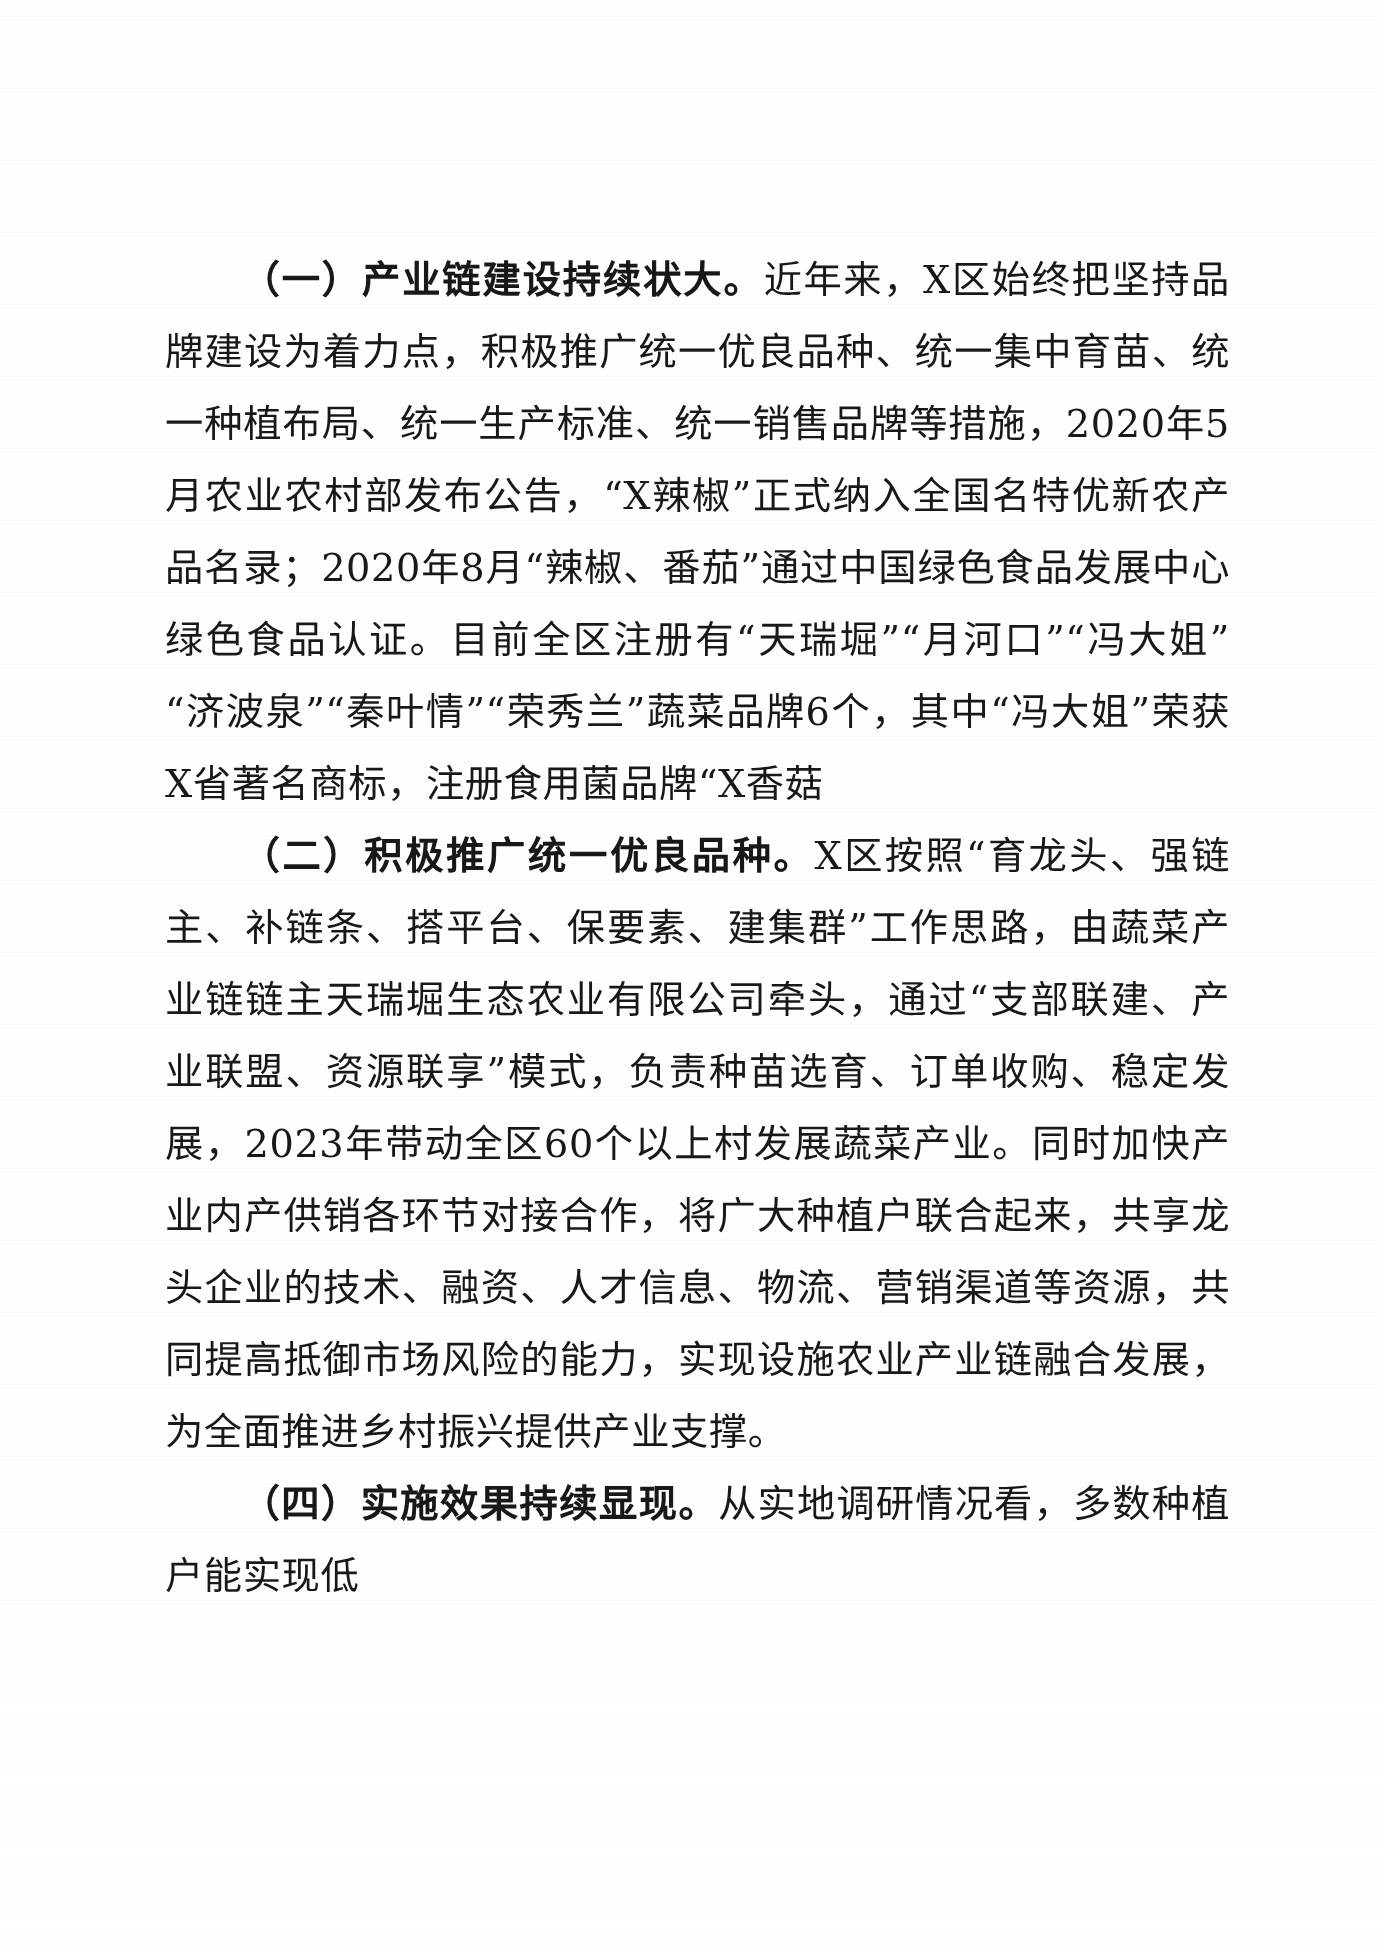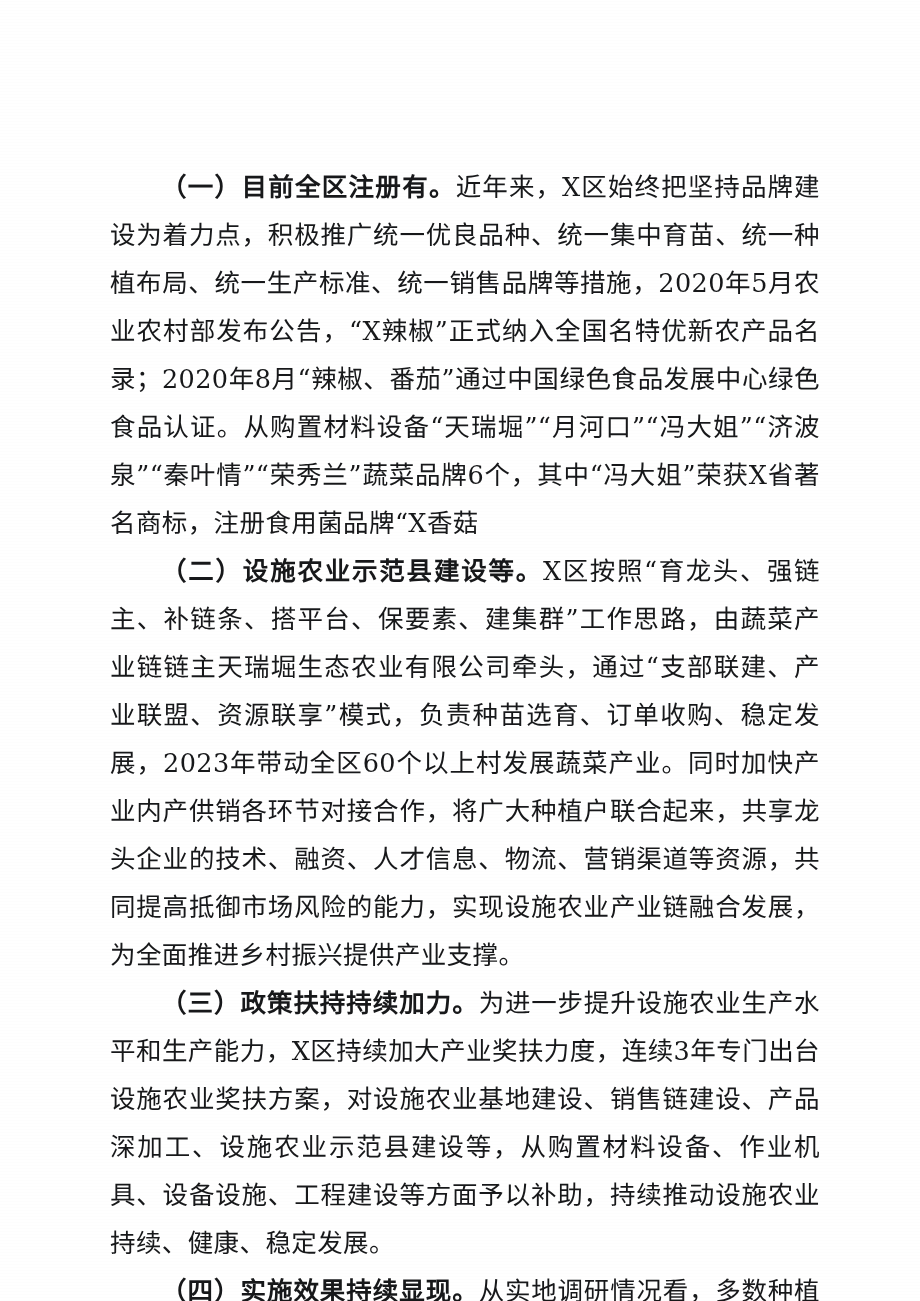--- a/index.html
+++ b/index.html
@@ -72,30 +72,27 @@
   }
 </style>
 </head>
 <body style="background: rgb(255, 255, 255);">
 
 <div id="page">
 
   <div id="doc-body">
 
     <p class="para" style="color: rgb(23, 24, 26);">
-      <span class="heading-run">（一）目前全区注册有。</span><span class="body-run">近年来，X区始终把坚持品牌建设为着力点，积极推广统一优良品种、统一集中育苗、统一种植布局、统一生产标准、统一销售品牌等措施，2020年5月农业农村部发布公告，“X辣椒”正式纳入全国名特优新农产品名录；2020年8月“辣椒、番茄”通过中国绿色食品发展中心绿色食品认证。从购置材料设备“天瑞堀”“月河口”“冯大姐”“济波泉”“秦叶情”“荣秀兰”蔬菜品牌6个，其中“冯大姐”荣获X省著名商标，注册食用菌品牌“X香菇</span>
+      <span class="heading-run">（一）产业链建设持续状大。</span><span class="body-run">近年来，X区始终把坚持品牌建设为着力点，积极推广统一优良品种、统一集中育苗、统一种植布局、统一生产标准、统一销售品牌等措施，2020年5月农业农村部发布公告，“X辣椒”正式纳入全国名特优新农产品名录；2020年8月“辣椒、番茄”通过中国绿色食品发展中心绿色食品认证。目前全区注册有“天瑞堀”“月河口”“冯大姐”“济波泉”“秦叶情”“荣秀兰”蔬菜品牌6个，其中“冯大姐”荣获X省著名商标，注册食用菌品牌“X香菇</span>
     </p>
 
     <p class="para" style="color: rgb(23, 24, 26);">
-      <span class="heading-run">（二）设施农业示范县建设等。</span><span class="body-run">X区按照“育龙头、强链主、补链条、搭平台、保要素、建集群”工作思路，由蔬菜产业链链主天瑞堀生态农业有限公司牵头，通过“支部联建、产业联盟、资源联享”模式，负责种苗选育、订单收购、稳定发展，2023年带动全区60个以上村发展蔬菜产业。同时加快产业内产供销各环节对接合作，将广大种植户联合起来，共享龙头企业的技术、融资、人才信息、物流、营销渠道等资源，共同提高抵御市场风险的能力，实现设施农业产业链融合发展，为全面推进乡村振兴提供产业支撑。</span>
+      <span class="heading-run">（二）积极推广统一优良品种。</span><span class="body-run">X区按照“育龙头、强链主、补链条、搭平台、保要素、建集群”工作思路，由蔬菜产业链链主天瑞堀生态农业有限公司牵头，通过“支部联建、产业联盟、资源联享”模式，负责种苗选育、订单收购、稳定发展，2023年带动全区60个以上村发展蔬菜产业。同时加快产业内产供销各环节对接合作，将广大种植户联合起来，共享龙头企业的技术、融资、人才信息、物流、营销渠道等资源，共同提高抵御市场风险的能力，实现设施农业产业链融合发展，为全面推进乡村振兴提供产业支撑。</span>
     </p>
 
-    <p class="para" style="color: rgb(23, 24, 26);">
-      <span class="heading-run">（三）政策扶持持续加力。</span><span class="body-run">为进一步提升设施农业生产水平和生产能力，X区持续加大产业奖扶力度，连续3年专门出台设施农业奖扶方案，对设施农业基地建设、销售链建设、产品深加工、设施农业示范县建设等，从购置材料设备、作业机具、设备设施、工程建设等方面予以补助，持续推动设施农业持续、健康、稳定发展。</span>
-    </p>
 
     <p class="para" style="color: rgb(23, 24, 26);">
       <span class="heading-run">（四）实施效果持续显现。</span><span class="body-run">从实地调研情况看，多数种植户能实现低</span>
     </p>
 
   </div>
 
   <div id="grain"></div>
 </div>
 

